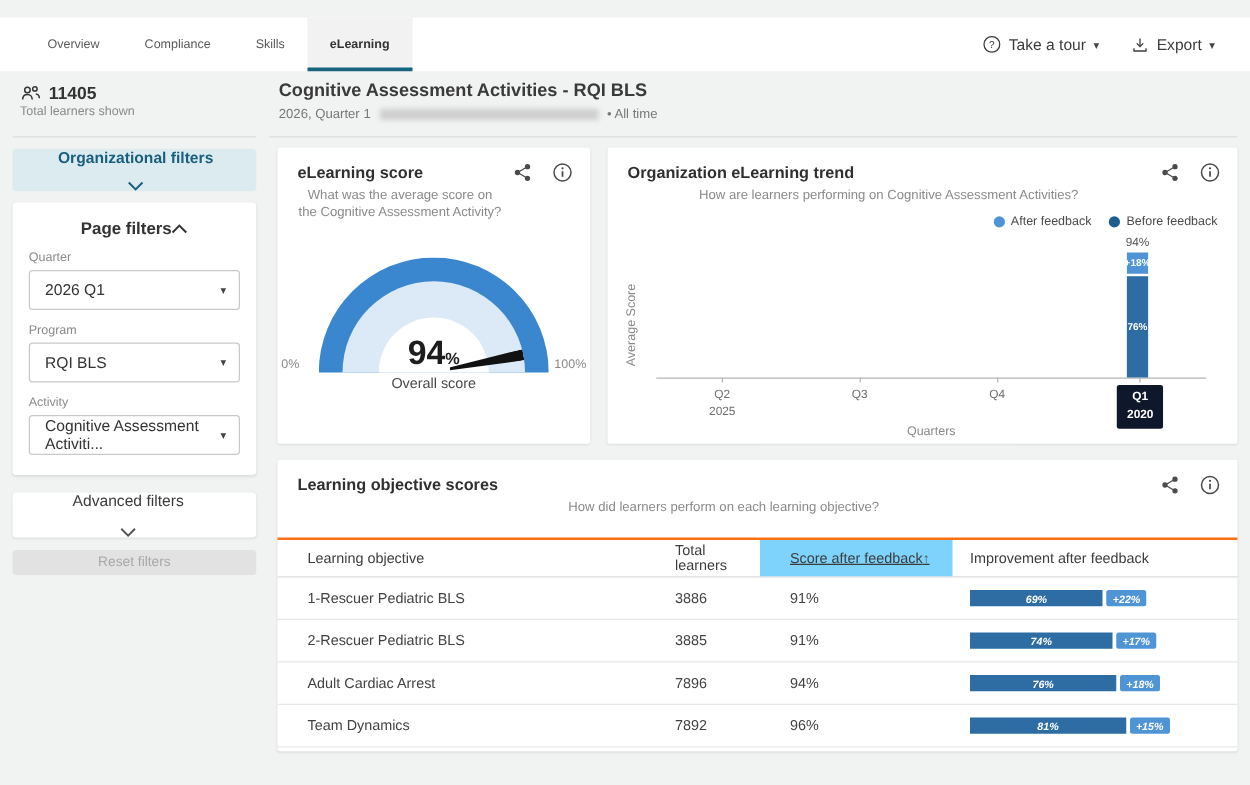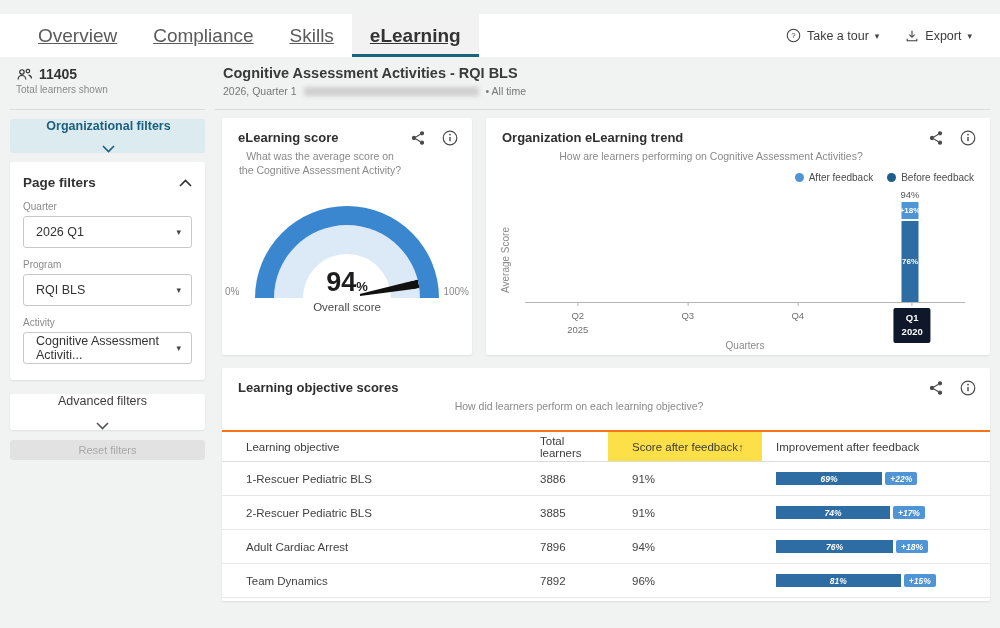--- a/index.html
+++ b/index.html
@@ -5,21 +5,21 @@
   * { margin:0; padding:0; box-sizing:border-box; }
   html,body { width:1000px; height:628px; }
   body {
     font-family:"Liberation Sans", sans-serif;
     background:#f1f2f2; color:#3c3c3c; position:relative; overflow:hidden;
   }
   
   .navbar { position:absolute; top:14px; left:0; right:0; height:43px; background:#fff;
             display:flex; align-items:stretch; }
   .tabs { display:flex; align-items:stretch; padding-left:20px; }
-  .tab { display:flex; align-items:center; padding:0 18px; font-size:19px; color:#5a5a5a; cursor:pointer; position:relative;text-decoration:underline; }
+  .tab { display:flex; align-items:center; padding:0 18px; font-size:10px; color:#5a5a5a; cursor:pointer; position:relative; }
   .tab.active { background:#f2f2f2; color:#333; font-weight:bold; }
   .tab.active::after { content:""; position:absolute; left:0; right:0; bottom:0; height:3px; background:#18647f; }
   .nav-right { margin-left:auto; display:flex; align-items:center; gap:26px; padding-right:28px; }
   .nav-btn { display:flex; align-items:center; gap:6px; font-size:12.5px; color:#3c3c3c; cursor:pointer; }
   .caret { font-size:9px; color:#444; }
   
   .band { position:absolute; top:57px; left:0; right:0; height:53px; display:flex; }
   .band-left { width:215px; padding:9px 0 0 16px; position:relative; }
   .band-left::after, .band-main::after { content:""; position:absolute; left:10px; right:10px; bottom:0; height:1px; background:#dcdcdc; }
   .band-main { flex:1; padding:8px 0 0 8px; position:relative; }
@@ -29,21 +29,21 @@
   .page-title { font-size:14.5px; font-weight:bold; color:#3a3a3a; }
   .page-sub { font-size:10.5px; color:#777; margin-top:4px; display:flex; align-items:center; }
   .redacted { display:inline-block; width:175px; height:9px; background:#cfcfcf; border-radius:2px; filter:blur(2px); margin:0 7px; }
   
   .sidebar { position:absolute; top:110px; left:0; width:215px; bottom:0; }
   .side-box { margin:9px 10px 0 10px; border-radius:3px;flex-direction:column; }
   .org-box { background:#dcebf0; height:34px; display:flex; align-items:center; justify-content:space-between;
              padding:0 12px 0 14px; color:#1a5f7d; font-size:12.5px; font-weight:bold; cursor:pointer; }
   .card-white { background:#fff; box-shadow:0 1px 2px rgba(0,0,0,.08); }
   .pf-card { padding:13px 13px 16px 13px; }
-  .pf-head { display:flex; align-items:center; justify-content:space-between; font-size:13.5px; font-weight:bold; color:#333; cursor:pointer; }
+  .pf-head { display:flex; align-items:center; justify-content:center; font-size:13.5px; font-weight:bold; color:#333; cursor:pointer; }
   .field { margin-top:11px; }
   .field-label { font-size:10px; color:#8a8a8a; margin-bottom:4px; }
   .select { height:32px; border:1px solid #c9c9c9; border-radius:3px; background:#fff; display:flex;
             align-items:center; justify-content:space-between; padding:0 10px 0 12px; font-size:12.5px; color:#333; cursor:pointer; }
   .adv-box { height:36px; display:flex; align-items:center; justify-content:space-between; padding:0 24px 0 14px;
              font-size:12.5px; color:#3c3c3c; cursor:pointer; margin-top:14px; }
   .reset-btn { margin:10px 10px 0 10px; height:20px; width:195px; background:#e2e2e2; border:none; border-radius:3px;
                color:#a8a8a8; font-size:11px; font-family:inherit; cursor:default; }
   
   .card { position:absolute; background:#fff; box-shadow:0 1px 2px rgba(0,0,0,.08); border-radius:2px; }
@@ -85,21 +85,21 @@
   .bar-stack { position:absolute; bottom:0; width:17px; transform:translateX(-50%); display:flex; flex-direction:column; align-items:center; }
   .bar-total-lab { font-size:9.5px; color:#555; margin-bottom:2px; }
   .seg { width:17px; display:flex; align-items:center; justify-content:center; color:#fff; font-size:8px; font-weight:bold; }
   .seg-after { background:#4f94d4; margin-bottom:2px; }
   .seg-before { background:#2d6da3; }
   
   .table { position:absolute; left:0; right:0; top:62px; }
   .thead, .trow { display:grid; grid-template-columns:286px 76px 154px 1fr; padding-left:24px; align-items:center; }
   .thead { height:32px; border-top:2px solid #f97316; border-bottom:1px solid #dcdcdc; font-size:11.5px; color:#3c3c3c; }
   .th { height:100%; display:flex; align-items:center; }
-  .th-score { background:#fde047; padding-left:24px; justify-content:flex-start; padding-right:14px; cursor:pointer; }
+  .th-score { background:#7dd3fc; padding-left:24px; justify-content:flex-start; padding-right:14px; cursor:pointer;text-decoration:underline; }
   .th-improve { padding-left:14px; }
   .th-total { padding-left:8px; }
   .sort-arrow { font-size:11px; color:#555; }
   .trow { height:34px; border-bottom:1px solid #e8e8e8; font-size:11.5px; color:#424242; }
   .td-total { padding-left:8px; }
   .td-score { padding-left:24px; }
   .td-improve { padding-left:14px; display:flex; align-items:center; gap:3px; }
   .ibar { height:13px; background:#2d6da3; display:flex; align-items:center; justify-content:center;
           color:#fff; font-size:8.5px; font-weight:bold; font-style:italic; }
   .ichip { height:13px; background:#4f94d4; border-radius:2px; padding:0 5px; display:flex; align-items:center;

